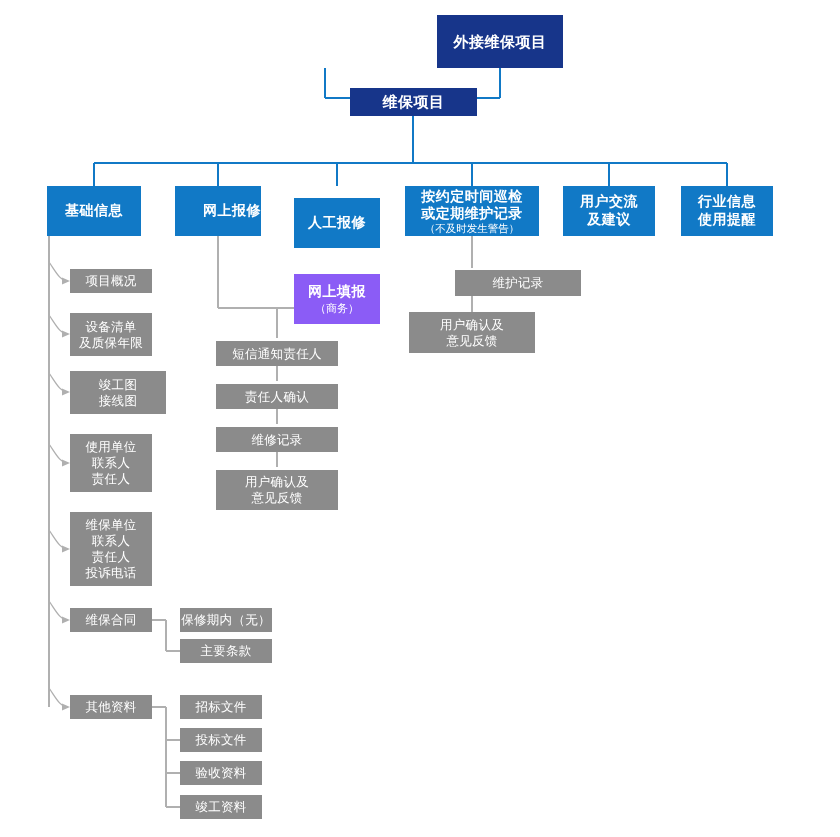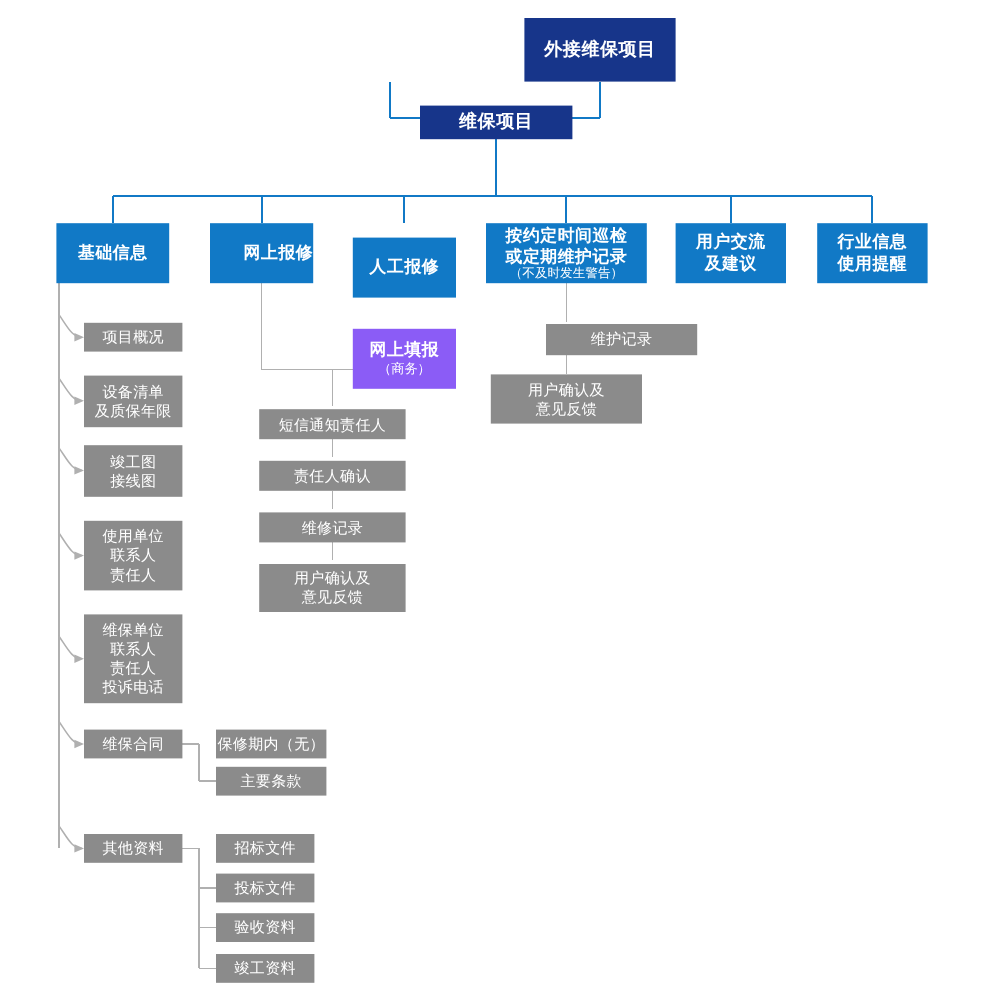--- a/index.html
+++ b/index.html
@@ -154,21 +154,21 @@
 
   <div class="node gray" style="left:70px;top:269px;width:82px;height:24px;">
     <span class="ln">项目概况</span>
   </div>
 
   <div class="node gray" style="left:70px;top:313px;width:82px;height:43px;">
     <span class="ln">设备清单</span>
     <span class="ln">及质保年限</span>
   </div>
 
-  <div class="node gray" style="left:70px;top:371px;width:82px;height:43px;">
+  <div class="node gray" style="left:70px;top:371px;width:96px;height:43px;">
     <span class="ln">竣工图</span>
     <span class="ln">接线图</span>
   </div>
 
   <div class="node gray" style="left:70px;top:434px;width:82px;height:58px;">
     <span class="ln">使用单位</span>
     <span class="ln">联系人</span>
     <span class="ln">责任人</span>
   </div>
 

